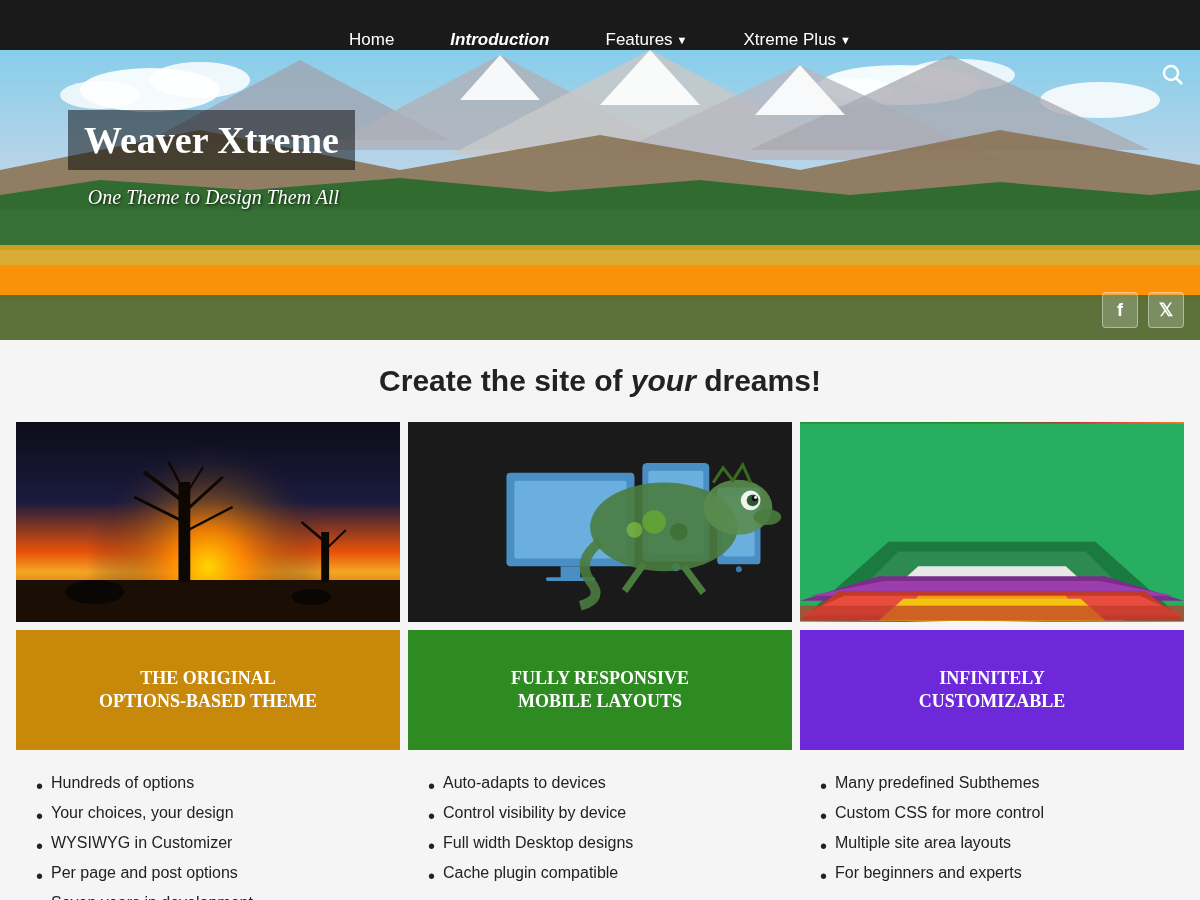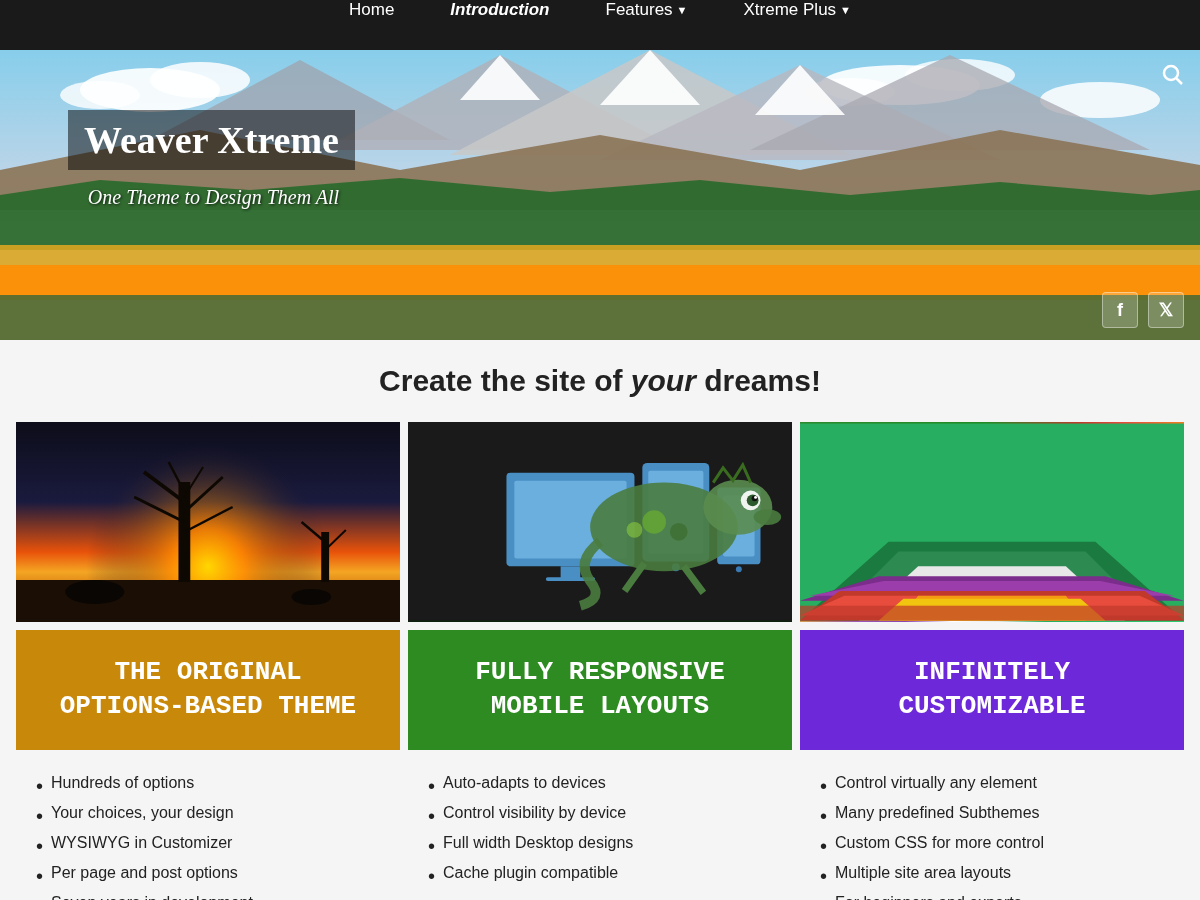--- a/index.html
+++ b/index.html
@@ -2,21 +2,21 @@
 <html><head>
   <meta charset="utf-8">
   <style>
     * { margin: 0; padding: 0; box-sizing: border-box; }
     body { font-family: Georgia, serif; background: #fff; width: 1200px; }
 
     
     nav {
       background: #1a1a1a;
       display: flex;
-      align-items: flex-start;
+      align-items: flex-end;
       justify-content: center;
       height: 50px;
       gap: 56px;
     }
     nav a {
       color: #fff;
       text-decoration: none;
       font-size: 17px;
       font-family: Arial, sans-serif;
     }
@@ -179,22 +179,22 @@
     .label-panel {
       height: 120px;
       display: flex;
       align-items: center;
       justify-content: center;
       text-align: center;
       padding: 16px;
     }
     .label-panel h2 {
       color: #fff;
-      font-size: 26px;
-      font-family: Liberation Mono, monospace;
+      font-size: 18px;
+      font-family: Liberation Serif, serif;
       font-weight: bold;
       text-transform: uppercase;
       line-height: 1.3;
     }
     .label-gold { background: #C8880A; }
     .label-green { background: #2E8B22; }
     .label-blue { background: #6d28d9; }
 
     
     .bullet-panel {
@@ -471,23 +471,20 @@
           </li>
         <li>
             <span>Cache plugin compatible</span>
           </li>
       </ul>
     </div>
 
     <div class="bullet-panel">
       <ul>
         <li>
-            <span>Control virtually any element</span>
-          </li>
-        <li>
             <span>Many predefined Subthemes</span>
           </li>
         <li>
             <span>Custom CSS for more control</span>
           </li>
         <li>
             <span>Multiple site area layouts</span>
           </li>
         <li>
             <span>For beginners and experts</span>

